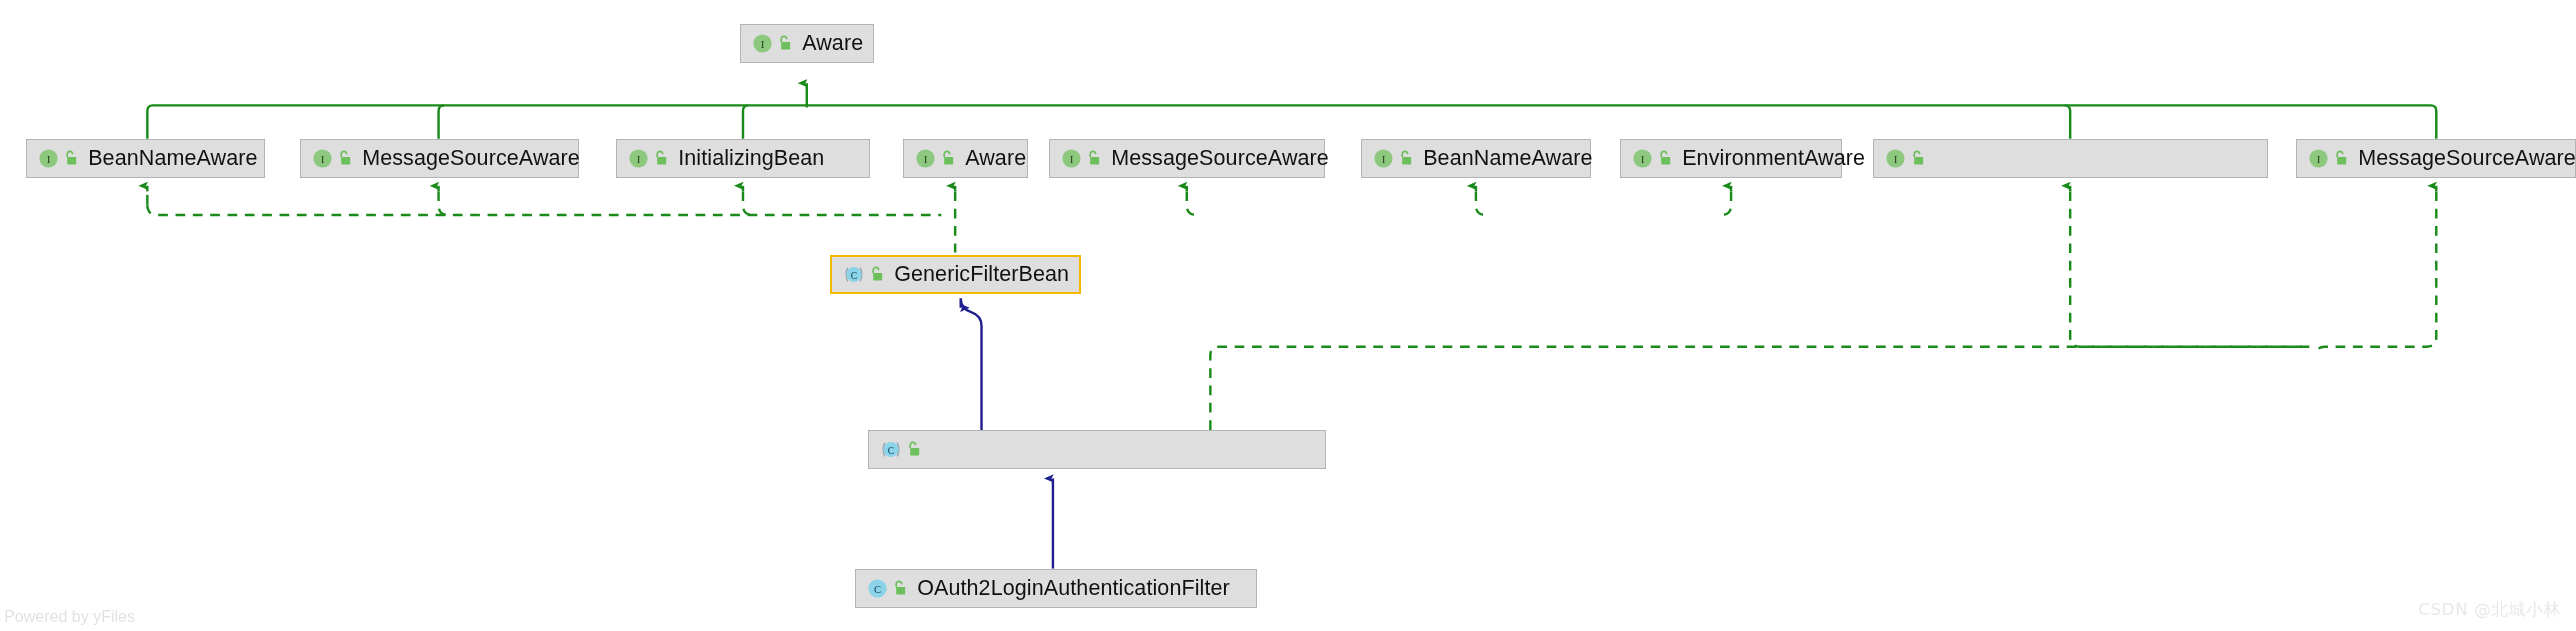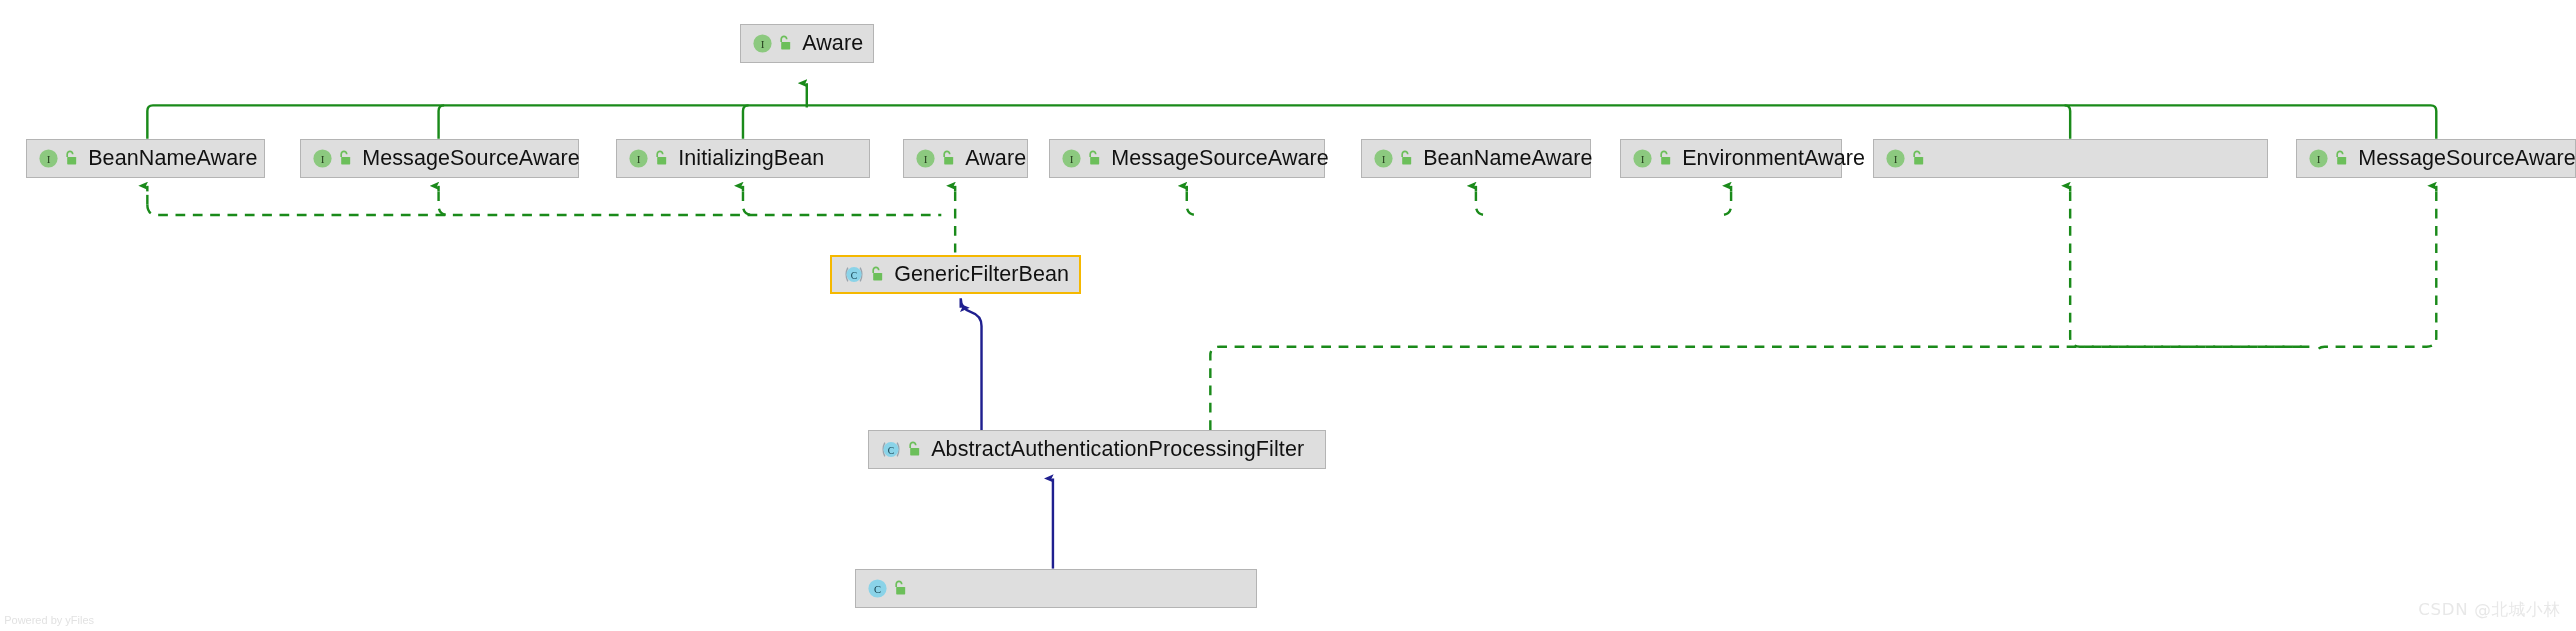--- a/index.html
+++ b/index.html
@@ -55,21 +55,21 @@
     line-height: 1;
   }
   .ico {
     display: block;
     flex: 0 0 auto;
   }
   .watermark-left {
     position: absolute;
     left: 4.2px;
     bottom: 5.5px;
-    font-size: 11px;
+    font-size: 16px;
     color: #e2e2e2;
     font-family: "Liberation Sans", sans-serif;
     user-select: none;
   }
   .watermark-right {
     position: absolute;
     right: 15.3px;
     bottom: 9.7px;
     font-size: 16.6px;
     color: #e8e8e8;
@@ -300,33 +300,33 @@
         <path d="M7 5 Q2 15 7 25" fill="none" stroke="#9aa4ad" stroke-width="2"></path>
         <path d="M25 5 Q30 15 25 25" fill="none" stroke="#9aa4ad" stroke-width="2"></path>
         <circle cx="16" cy="15" r="11" fill="#8ad3e8"></circle>
         <text x="16" y="21" text-anchor="middle" font-family="'Liberation Serif',serif" font-size="14" fill="#0f3b48">C</text>
       </svg>
       <svg class="ico" width="15.3" height="16.6" viewBox="0 0 22 24">
         <path d="M6 10 V6 a4 4 0 0 1 8 0" fill="none" stroke="#6cbf5a" stroke-width="2.4"></path>
         <rect x="6" y="10" width="13" height="11" rx="1" fill="#6cbf5a"></rect>
       </svg>
     </span>
-    <span class="node-label">AbstractAuthenticationProcessingFilter</span>
   </div>
 
   <div class="node" style="left:855px;top:569px;width:402px;">
     <span class="node-icons">
       <svg class="ico" width="21" height="21" viewBox="0 0 30 30">
         <circle cx="15" cy="15" r="13" fill="#8ad3e8"></circle>
         <text x="15" y="21" text-anchor="middle" font-family="'Liberation Serif',serif" font-size="15" fill="#0f3b48">C</text>
       </svg>
       <svg class="ico" width="15.3" height="16.6" viewBox="0 0 22 24">
         <path d="M6 10 V6 a4 4 0 0 1 8 0" fill="none" stroke="#6cbf5a" stroke-width="2.4"></path>
         <rect x="6" y="10" width="13" height="11" rx="1" fill="#6cbf5a"></rect>
       </svg>
     </span>
+    <span class="node-label">OAuth2LoginAuthenticationFilter</span>
   </div>
 
   <div class="watermark-left">Powered by yFiles</div>
   <div class="watermark-right">CSDN @北城小林</div>
 
 </div>
 
 
 </body></html>

